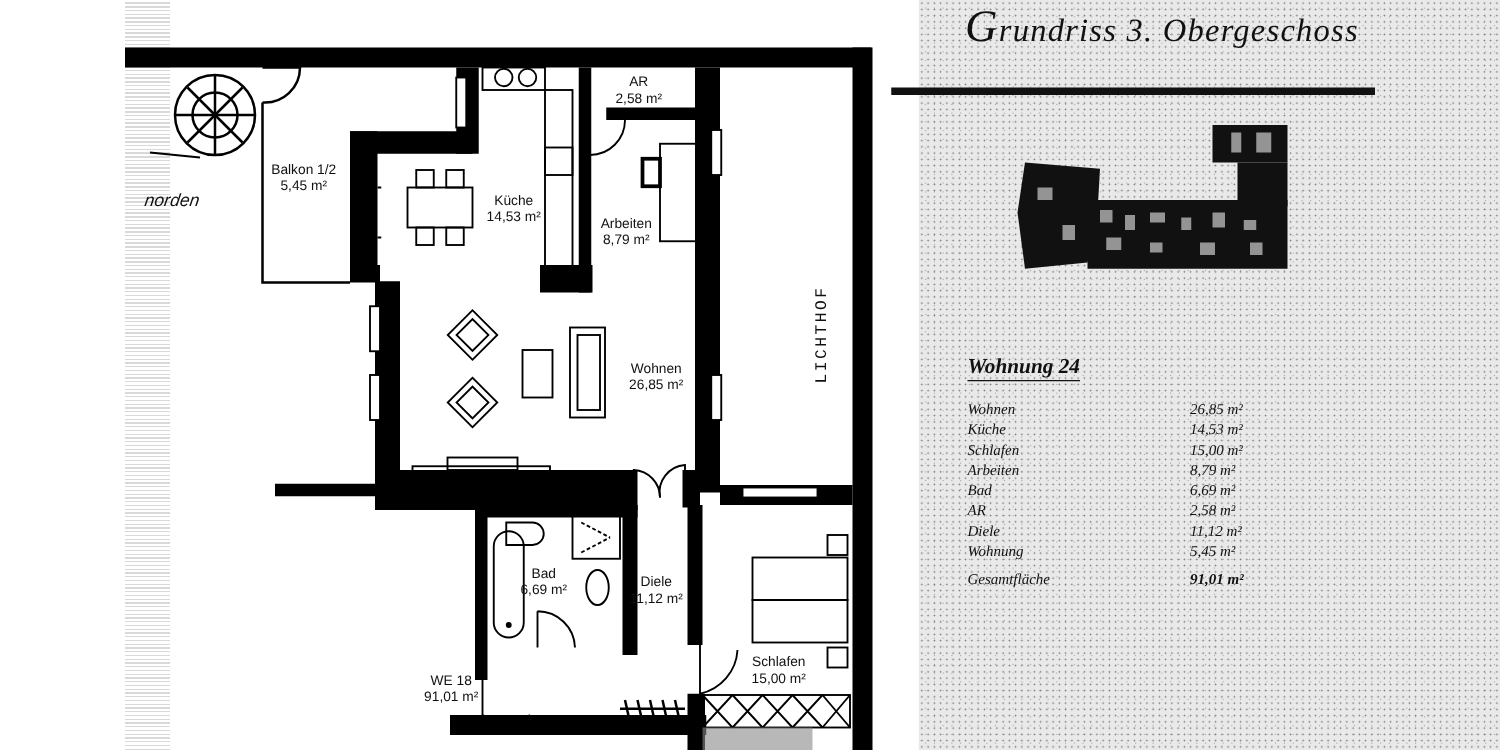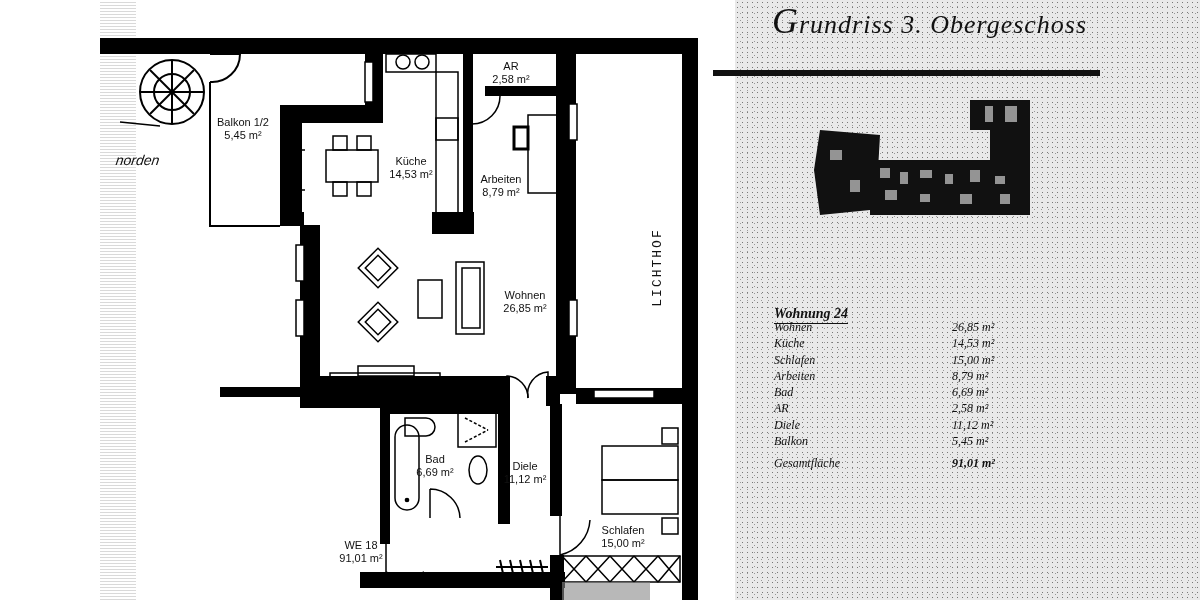--- a/index.html
+++ b/index.html
@@ -13,21 +13,21 @@
     background-image:
       radial-gradient(#777 0.6px, transparent 0.8px),
       radial-gradient(#999 0.5px, transparent 0.7px);
     background-size:5px 5px, 7px 7px;
     background-position:0 0, 2px 3px; }
   svg.plan { position:absolute; left:0; top:0; }
   .lbl { position:absolute; font-family:"Liberation Sans", sans-serif; font-size:11px; color:#111; text-align:center; line-height:13px; }
   .title { position:absolute; left:772px; top:0; font-family:"Liberation Serif", serif; font-style:italic; font-size:26px; color:#111; letter-spacing:1px; }
   .title .cap { font-size:36px; }
   .title-rule { position:absolute; left:713px; top:70px; width:387px; height:6px; background:#111; }
-  .apt-title { position:absolute; left:774px; top:283px; font-family:"Liberation Serif", serif; font-style:italic; font-weight:bold; font-size:14px; color:#111; border-bottom:1.5px solid #111; padding-bottom:1px;margin-top:23px; }
+  .apt-title { position:absolute; left:774px; top:283px; font-family:"Liberation Serif", serif; font-style:italic; font-weight:bold; font-size:17px; color:#111; border-bottom:1.5px solid #111; padding-bottom:1px; }
   .table { position:absolute; left:774px; top:320px; width:240px; font-family:"Liberation Serif", serif; font-style:italic; font-size:12px; color:#111; }
   .row { display:flex; justify-content:space-between; height:16.3px; }
   .row .v { width:62px; text-align:left; }
   .row.total { margin-top:6px; }
   .row.total .v { font-weight:bold; }
   .lichthof { position:absolute; left:618px; top:260px; transform:rotate(-90deg); transform-origin:center; font-family:"Liberation Mono", monospace; font-size:13px; letter-spacing:2px; color:#111; }
   .norden { position:absolute; left:116px; top:152px; font-family:"Liberation Sans", sans-serif; font-style:italic; font-size:14px; color:#111; transform:skewX(-8deg); }
   .minimap { position:absolute; left:800px; top:90px; width:240px; height:140px; }
 </style>
 </head>
@@ -158,21 +158,21 @@
     <rect x="569" y="104" width="8" height="36" fill="#fff"></rect>
     <rect x="569" y="300" width="8" height="36" fill="#fff"></rect>
     <rect x="296" y="245" width="8" height="36" fill="#fff"></rect>
     <rect x="296" y="300" width="8" height="36" fill="#fff"></rect>
     <rect x="365" y="62" width="8" height="40" fill="#fff"></rect>
     <rect x="594" y="390" width="60" height="8" fill="#fff"></rect>
   </g>
   <rect x="562" y="582" width="88" height="18" fill="#888" opacity=".6"></rect>
 </svg>
 
-<div class="lbl" style="left:205px;top:116px;width:76px;">
+<div class="lbl" style="left:205px;top:130px;width:76px;">
   <div>Balkon 1/2</div>
   <div>5,45 m²</div>
 </div>
 <div class="lbl" style="left:378px;top:155px;width:66px;">
   <div>Küche</div>
   <div>14,53 m²</div>
 </div>
 <div class="lbl" style="left:478px;top:60px;width:66px;">
   <div>AR</div>
   <div>2,58 m²</div>
@@ -257,20 +257,20 @@
     </div>
   <div class="row">
       <span>AR</span>
       <span class="v">2,58 m²</span>
     </div>
   <div class="row">
       <span>Diele</span>
       <span class="v">11,12 m²</span>
     </div>
   <div class="row">
-      <span>Balkon</span>
+      <span>Wohnung</span>
       <span class="v">5,45 m²</span>
     </div>
   <div class="row total">
       <span>Gesamtfläche</span>
       <span class="v">91,01 m²</span>
     </div>
 </div>
 
 </body></html>

